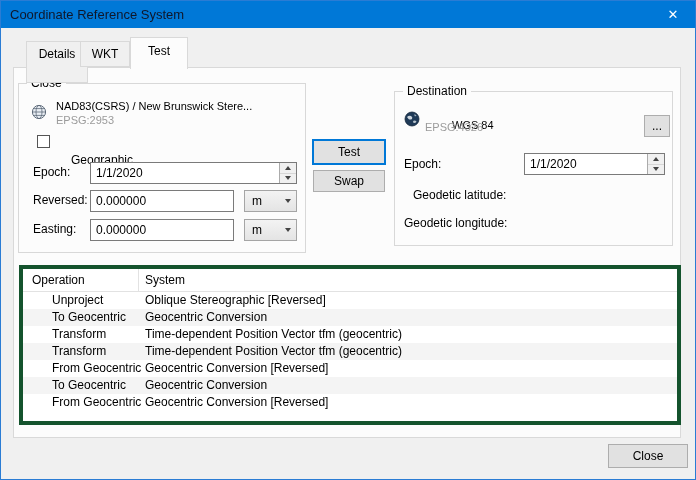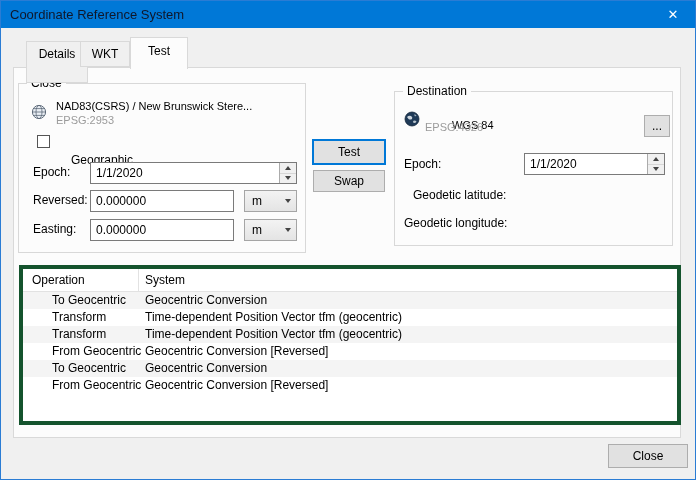--- a/index.html
+++ b/index.html
@@ -208,20 +208,24 @@
       <span class="abs field-label" style="left:18px; top:96px;">Geodetic latitude:</span>
       <span class="abs field-label" style="left:9px; top:124px;">Geodetic longitude:</span>
     </div>
 
     <div class="ops-table">
       <div class="ops-header">
         <div class="ops-hcell c1">Operation</div>
         <div class="ops-hcell c2">System</div>
       </div>
       <div>
+          <div class="op-row">
+            <div class="op-cell c1">Unproject</div>
+            <div class="op-cell c2">Oblique Stereographic [Reversed]</div>
+          </div>
           <div class="op-row alt">
             <div class="op-cell c1">To Geocentric</div>
             <div class="op-cell c2">Geocentric Conversion</div>
           </div>
           <div class="op-row">
             <div class="op-cell c1">Transform</div>
             <div class="op-cell c2">Time-dependent Position Vector tfm (geocentric)</div>
           </div>
           <div class="op-row alt">
             <div class="op-cell c1">Transform</div>

